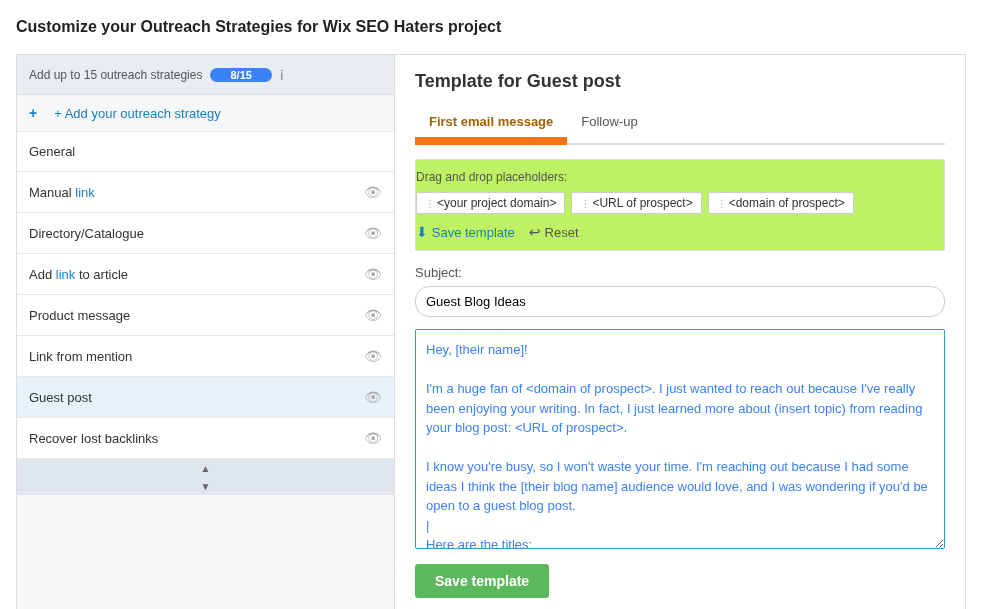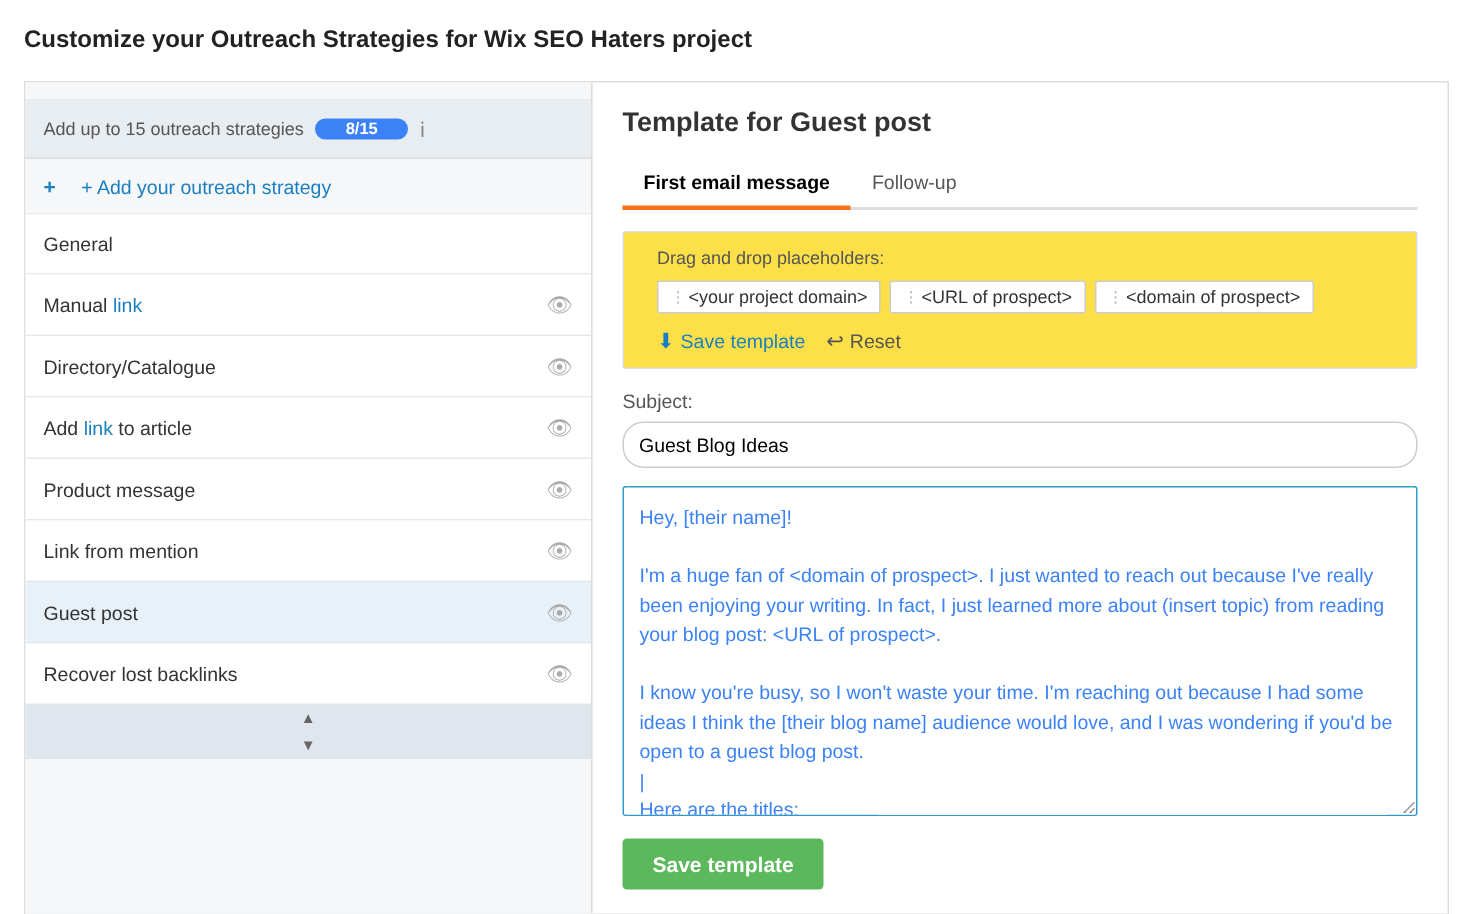--- a/index.html
+++ b/index.html
@@ -7,21 +7,21 @@
 
     .page-wrapper { padding: 18px 16px 16px 16px; }
 
     .page-title { font-size: 16px; font-weight: bold; color: #222; margin-bottom: 18px; }
 
     .main-layout { display: flex; gap: 0; border: 1px solid #ddd; }
 
     
     .sidebar { width: 378px; min-width: 378px; border-right: 1px solid #ddd; background: #f5f7f9; position: relative; }
 
-    .sidebar-header { padding: 10px 12px; display: flex; align-items: center; gap: 8px; border-bottom: 1px solid #ddd; background: #e8edf2; margin-top: 11px; }
+    .sidebar-header { padding: 10px 12px; display: flex; align-items: center; gap: 8px; border-bottom: 1px solid #ddd; background: #e8edf2; }
     .sidebar-header-text { font-size: 12px; color: #555; }
     .sidebar-badge { background: #3b82f6; color: #fff; border-radius: 10px; padding: 1px 20px; font-size: 11px; font-weight: bold; }
     .sidebar-info-icon { color: #888; font-size: 14px; cursor: pointer; }
 
     .sidebar-scroll { overflow-y: auto; max-height: 490px; }
 
     .add-strategy { padding: 10px 12px; color: #1a7fc1; font-size: 13px; cursor: pointer; border-bottom: 1px solid #e8e8e8; display: flex; align-items: center; gap: 4px; }
     .plus-icon { font-size: 14px; font-weight: bold; }
 
     .strategy-item { padding: 12px 12px; border-bottom: 1px solid #e8e8e8; display: flex; align-items: center; justify-content: space-between; cursor: pointer; background: #fff; }
@@ -30,23 +30,23 @@
     .strategy-item-name .link-color { color: #1a7fc1; }
     .eye-icon { color: #aaa; font-size: 14px; cursor: pointer; }
 
     
     .content { flex: 1; padding: 16px 20px; }
 
     .template-title { font-size: 18px; font-weight: bold; color: #333; margin-bottom: 14px; }
 
     .tabs { display: flex; border-bottom: 2px solid #ddd; margin-bottom: 14px; }
     .tab { padding: 8px 14px; font-size: 13px; cursor: pointer; color: #555; border-bottom: 3px solid transparent; margin-bottom: -2px; }
-    .tab.active { color: #000000; border-bottom: 3px solid #f97316; font-weight: bold; }
+    .tab.active { color: #a16207; border-bottom: 8px solid #f97316; font-weight: bold; }
 
-    .placeholders-box { background: #fde047; border: 1px solid #ddd; padding: 10px 22px; margin-bottom: 14px; border-radius: 2px; }
+    .placeholders-box { background: #bef264; border: 1px solid #ddd; padding: 10px 0; margin-bottom: 14px; border-radius: 2px; }
     .placeholders-label { font-size: 12px; color: #555; margin-bottom: 8px; }
     .placeholders-row { display: flex; align-items: center; gap: 6px; flex-wrap: wrap; margin-bottom: 10px; }
     .placeholder-chip { border: 1px solid #ccc; background: #fff; padding: 3px 8px; font-size: 12px; color: #333; border-radius: 2px; cursor: grab; display: flex; align-items: center; gap: 3px; }
     .drag-dots { color: #aaa; font-size: 10px; letter-spacing: -1px; }
     .template-actions { display: flex; align-items: center; gap: 14px; }
     .save-tpl-btn-small { background: none; border: none; color: #1a7fc1; cursor: pointer; font-size: 13px; display: flex; align-items: center; gap: 4px; }
     .reset-btn { background: none; border: none; color: #555; cursor: pointer; font-size: 13px; display: flex; align-items: center; gap: 4px; }
     .btn-icon { font-size: 14px; }
 
     .subject-label { font-size: 13px; color: #555; margin-bottom: 6px; }

